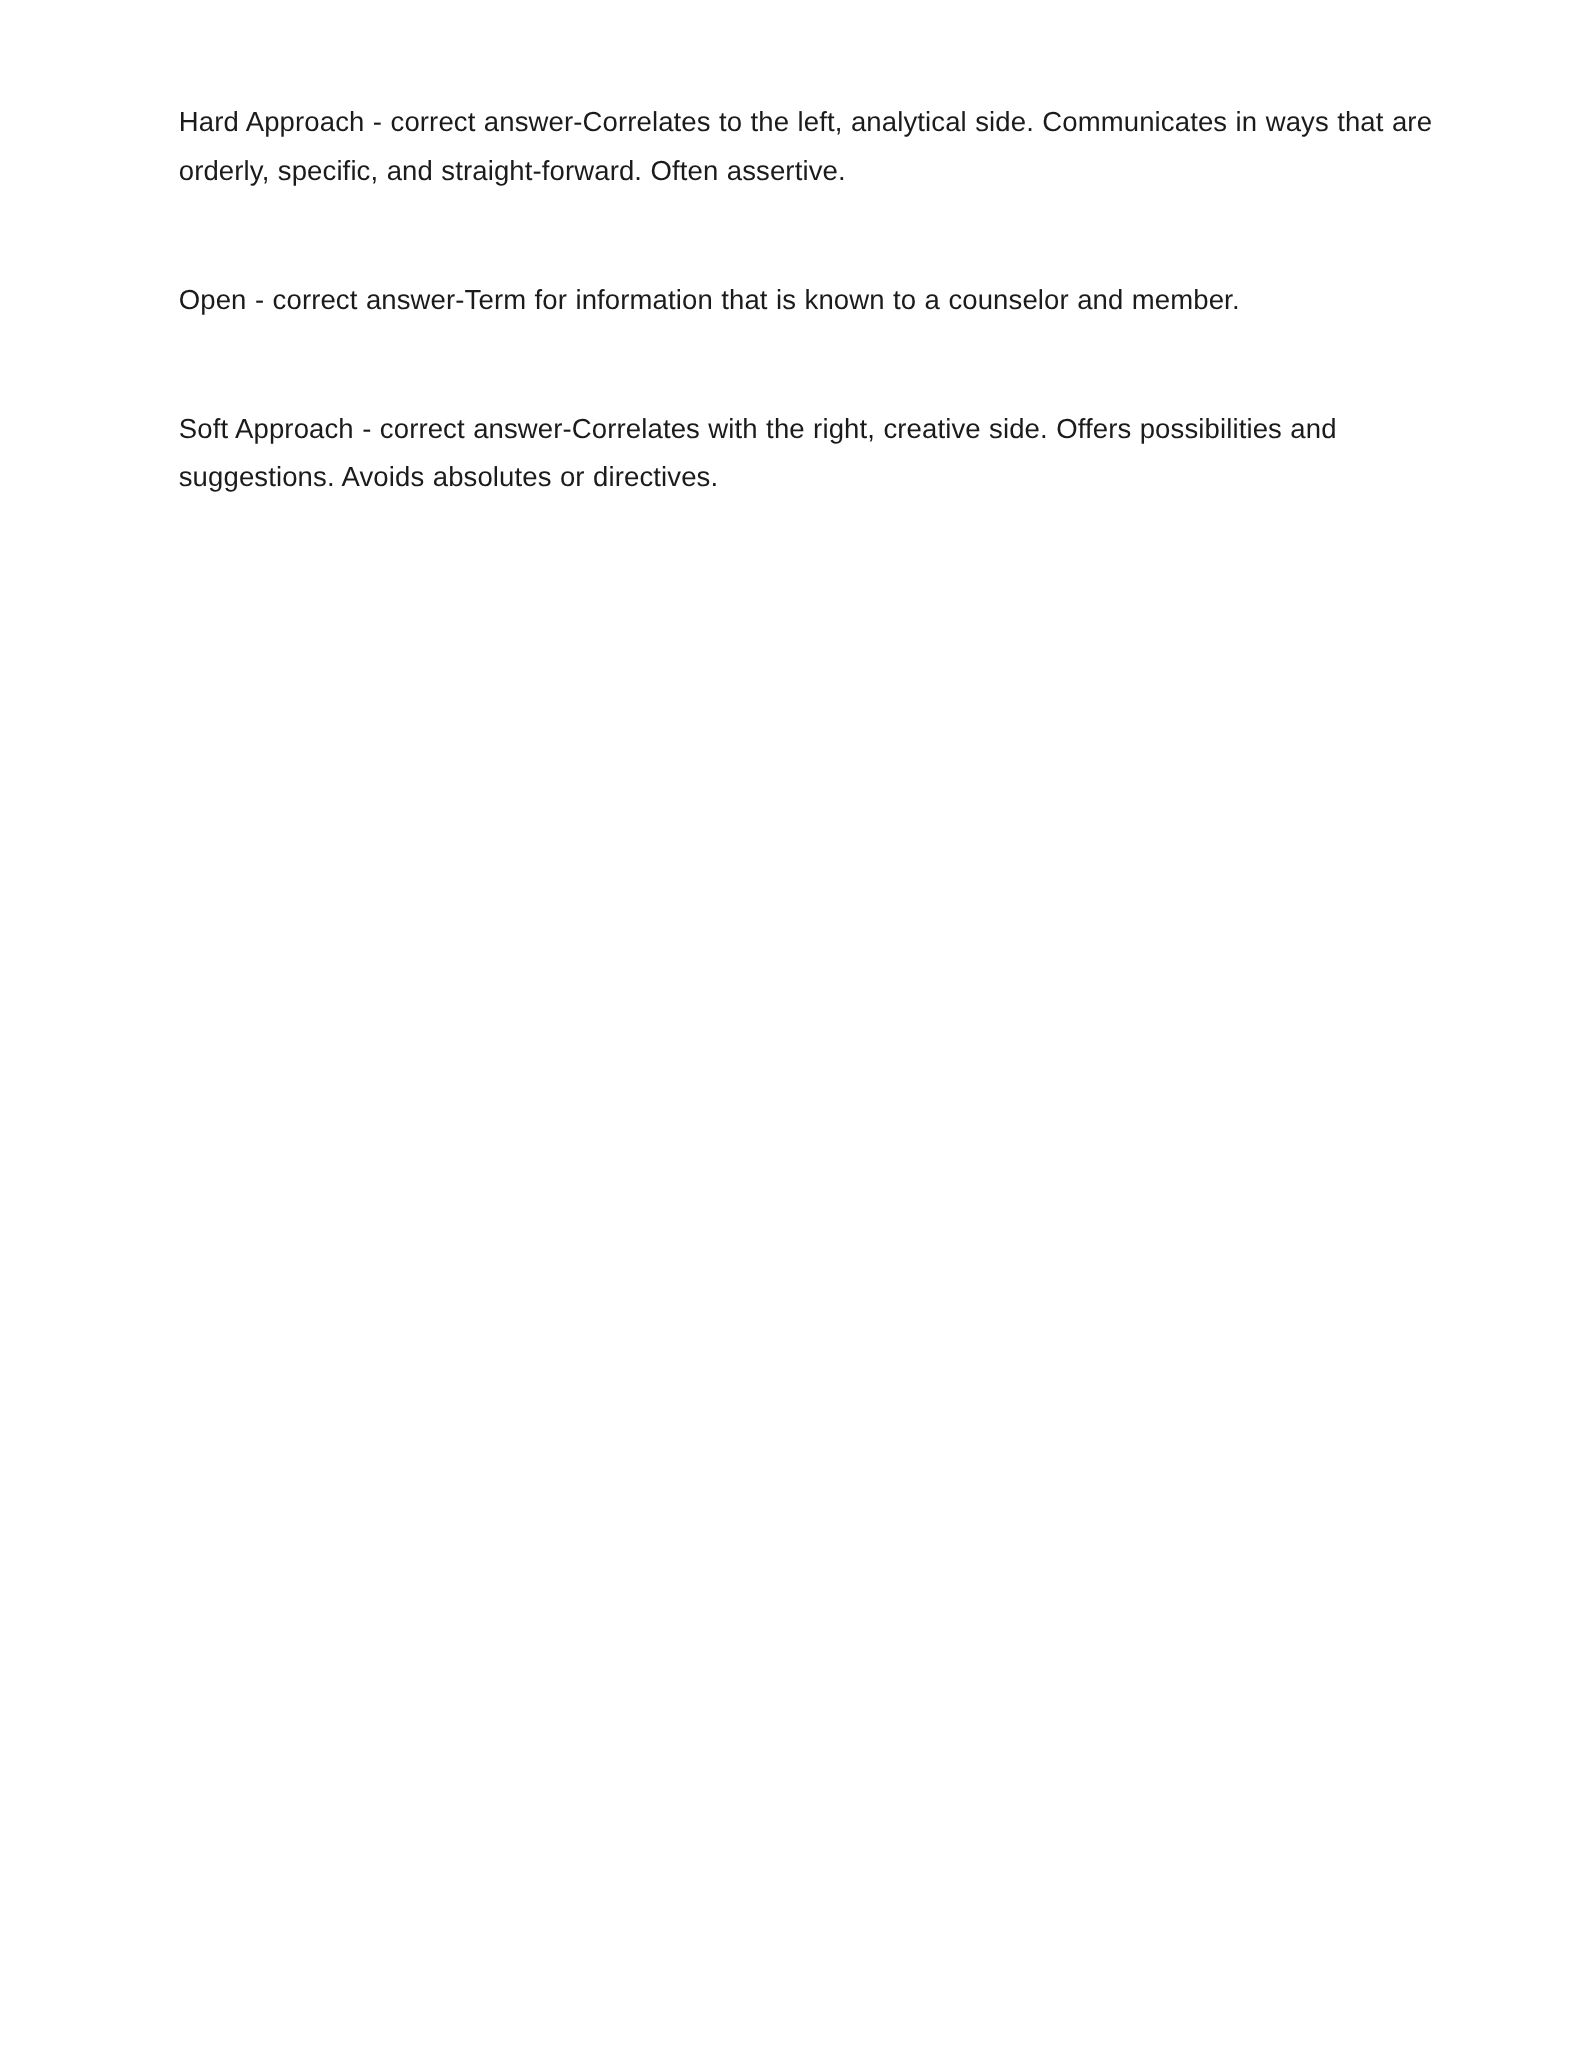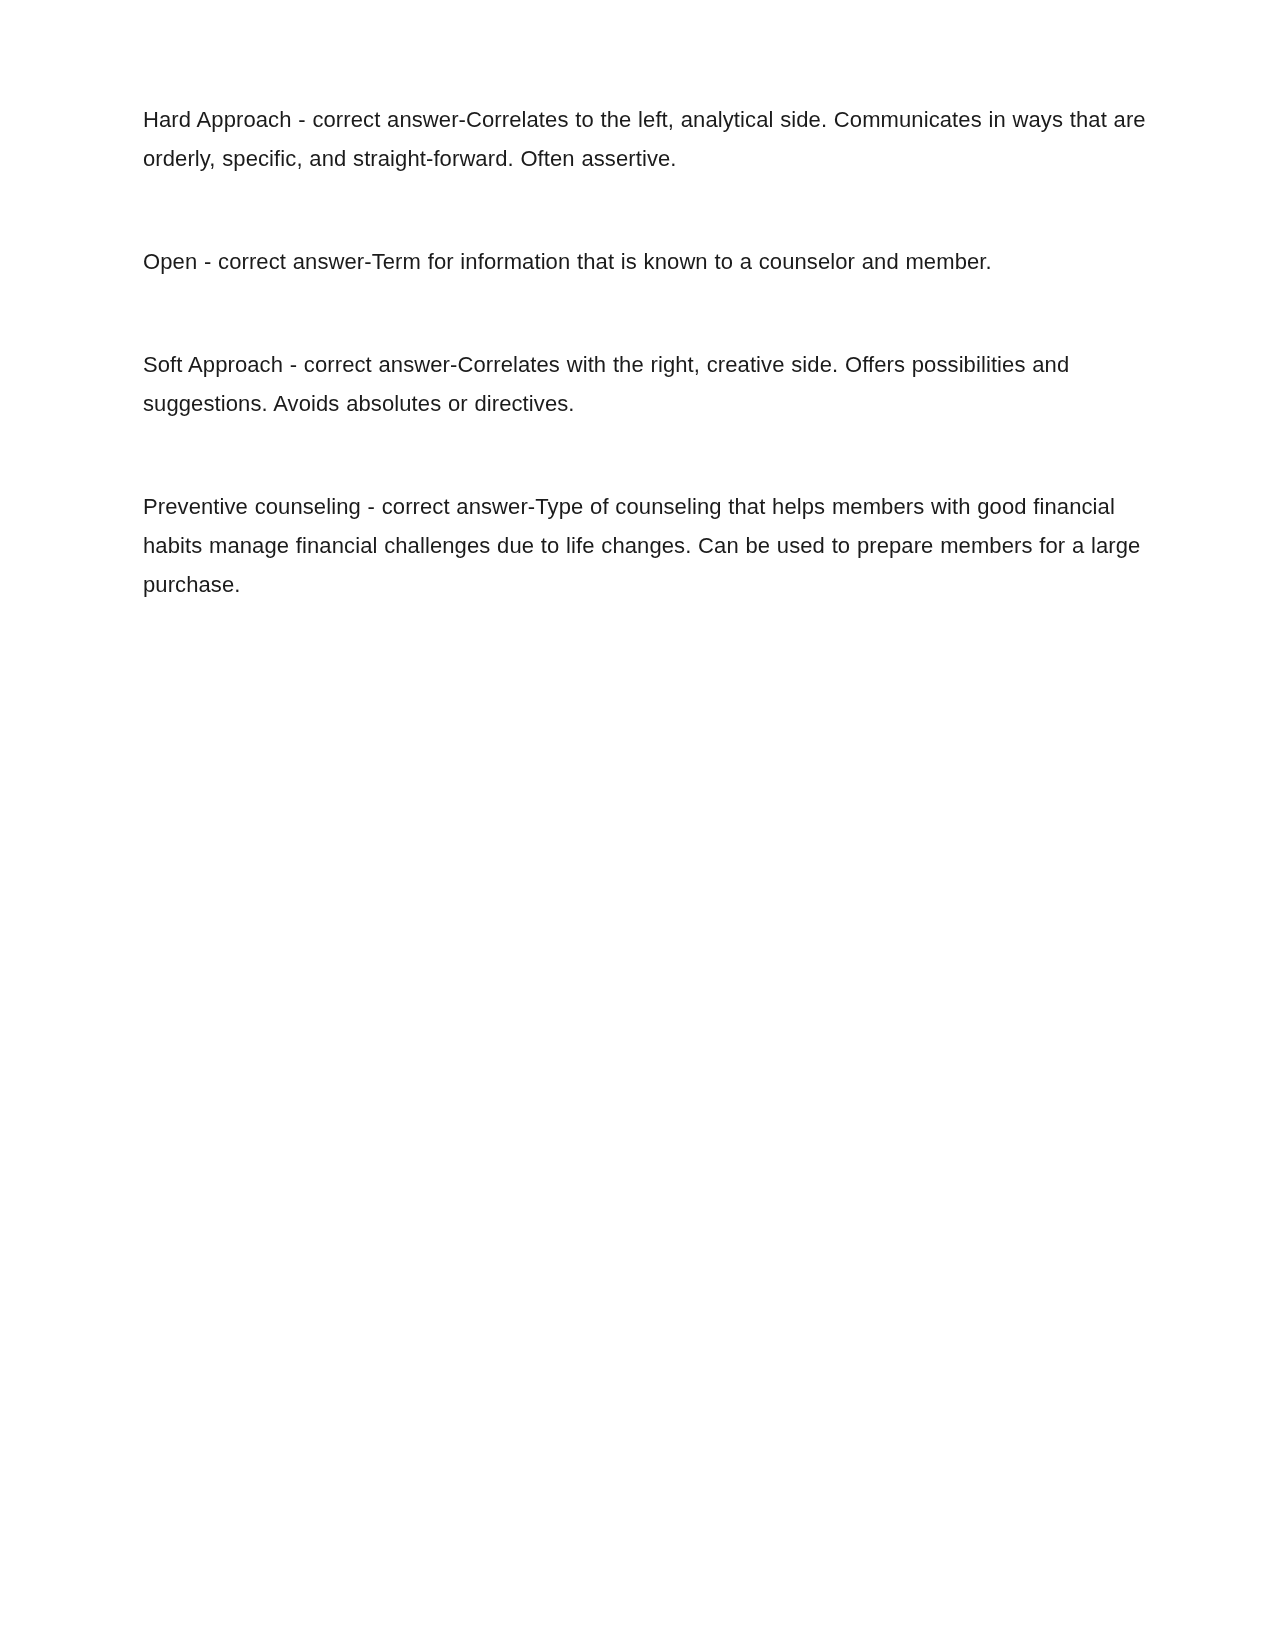--- a/index.html
+++ b/index.html
@@ -12,21 +12,21 @@
     width: 1275px;
     min-height: 1650px;
     font-family: "Liberation Sans", "DejaVu Sans", sans-serif;
     color: #1a1a1a;
   }
 
   .page {
     width: 1275px;
     min-height: 1650px;
     background: #ffffff;
-    padding: 100px 125px 80px 143px;
+    padding: 78px 125px 80px 143px;
   }
 
   .entry {
     font-size: 22px;
     line-height: 39px;
     margin: 0 0 64px 0;
     color: #1b1b1b;
     letter-spacing: 0.1px;
     word-spacing: 0.5px;
   }
@@ -42,16 +42,15 @@
 
   <p class="entry"><span>Hard Approach</span><span> - correct answer-</span><span>Correlates to the left, analytical side. Communicates in ways that are orderly, specific, and straight-forward. Often assertive.</span></p>
 
   <p class="entry"><span>Open</span><span> - correct answer-</span><span>Term for information that is known to a counselor and member.</span></p>
 
   <p class="entry"><span>Soft Approach</span><span> - correct answer-</span><span>Correlates with the right, creative side. Offers possibilities and suggestions. Avoids absolutes or directives.</span></p>
 
 
 
 
-  <p class="entry"><span>Preventive counseling</span><span> - correct answer-</span><span>Type of counseling that helps members with good financial habits manage financial challenges due to life changes. Can be used to prepare members for a large purchase.</span></p>
 
 
 </div>
 
 </body></html>

